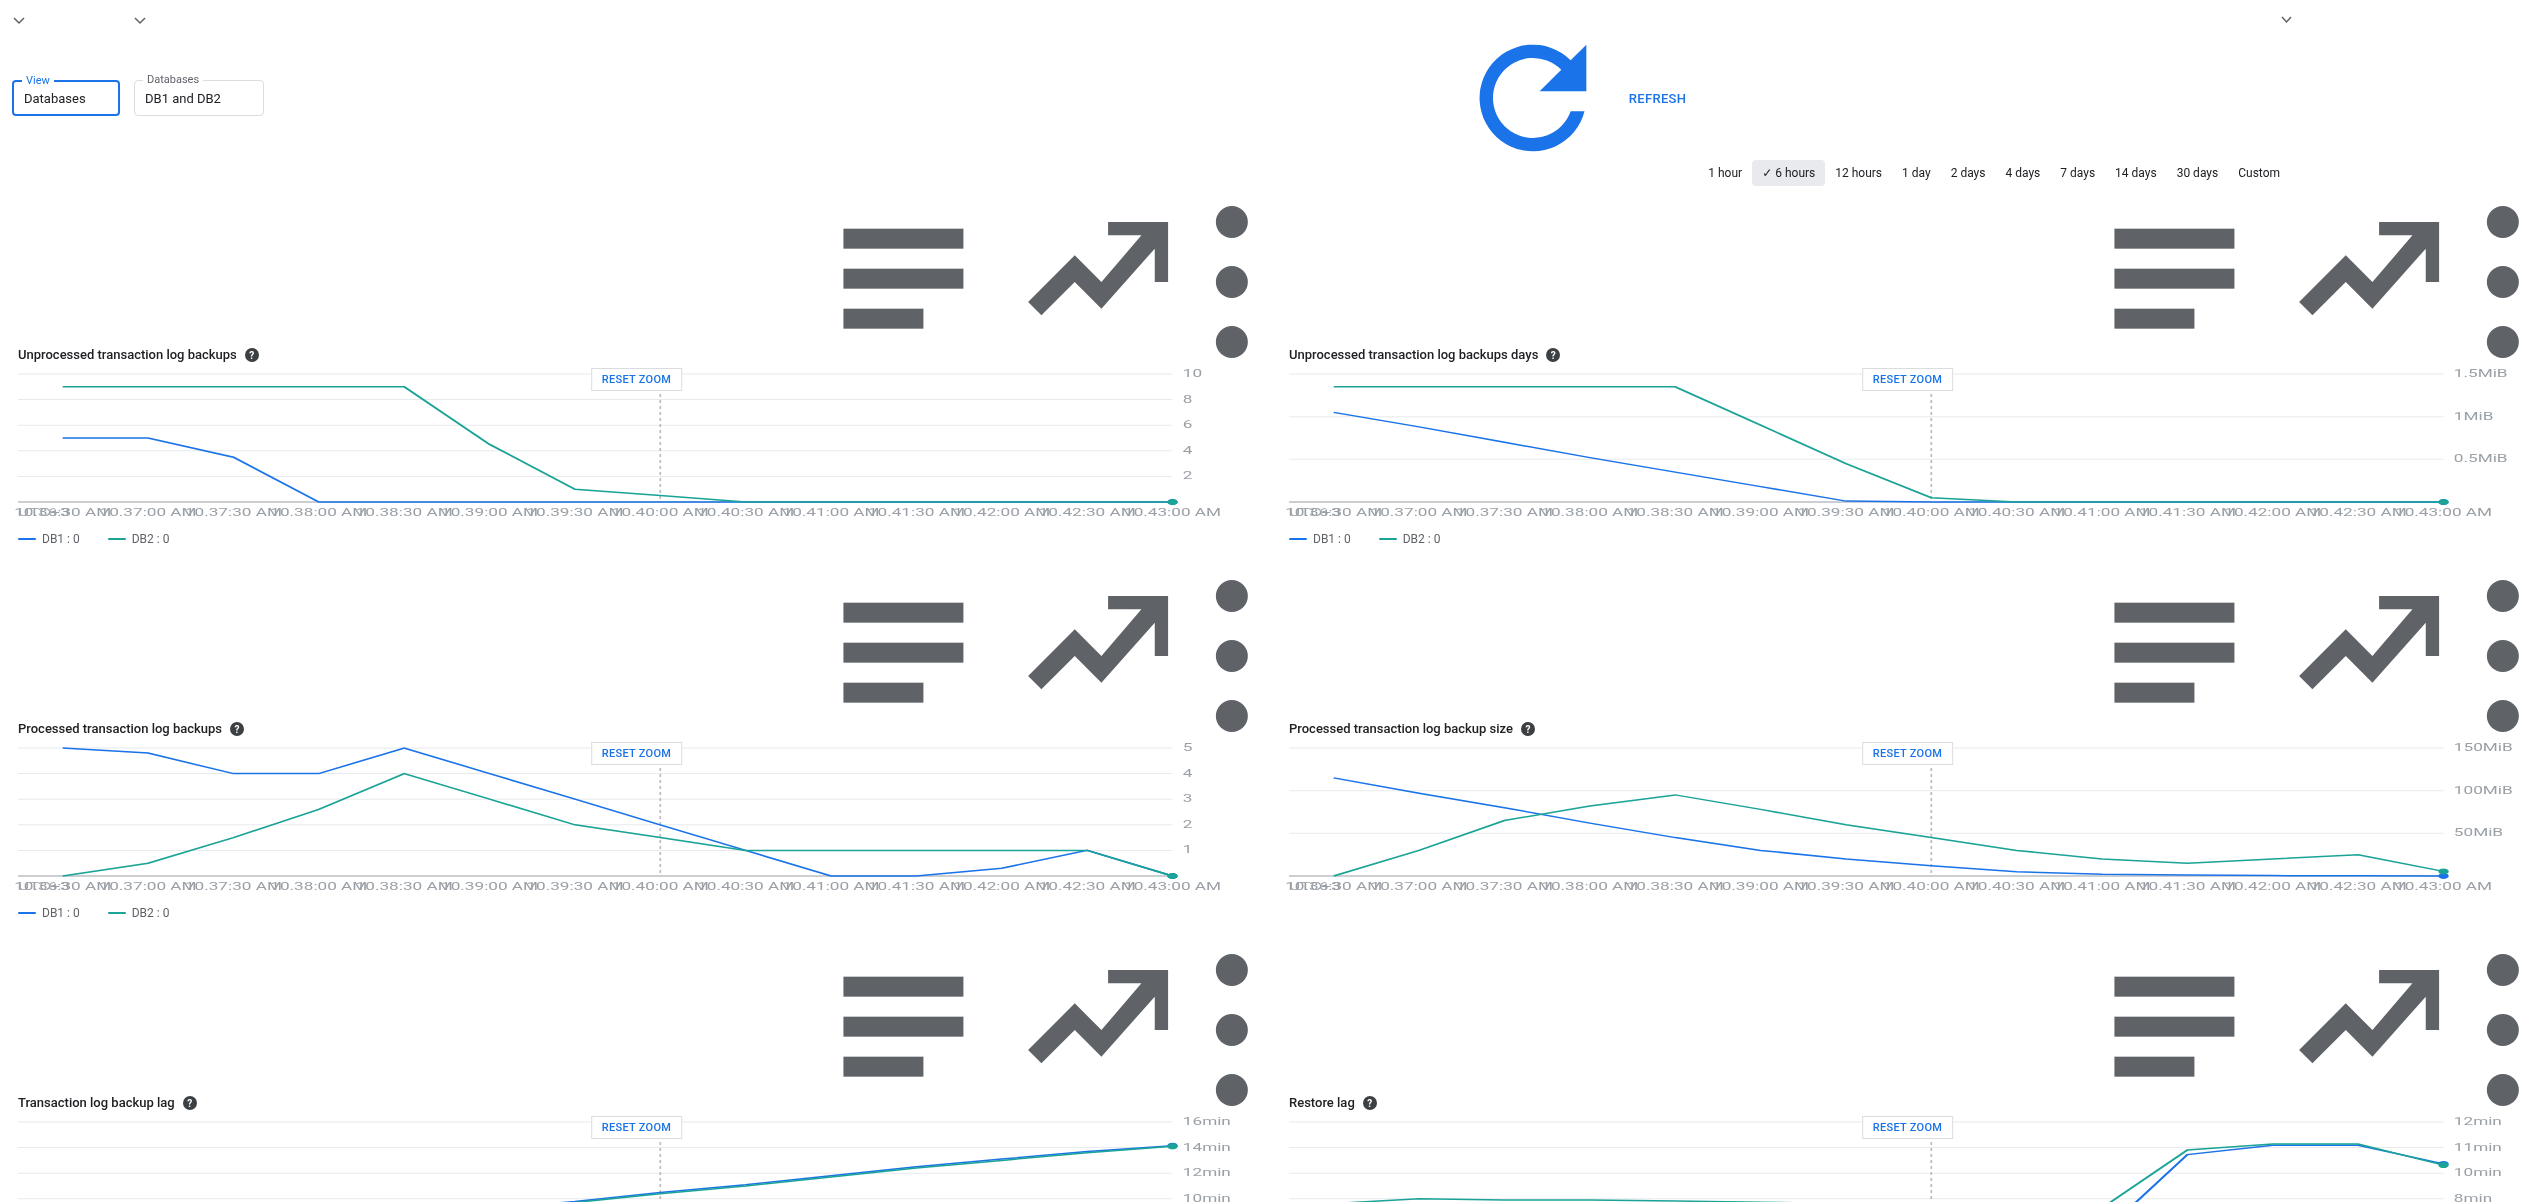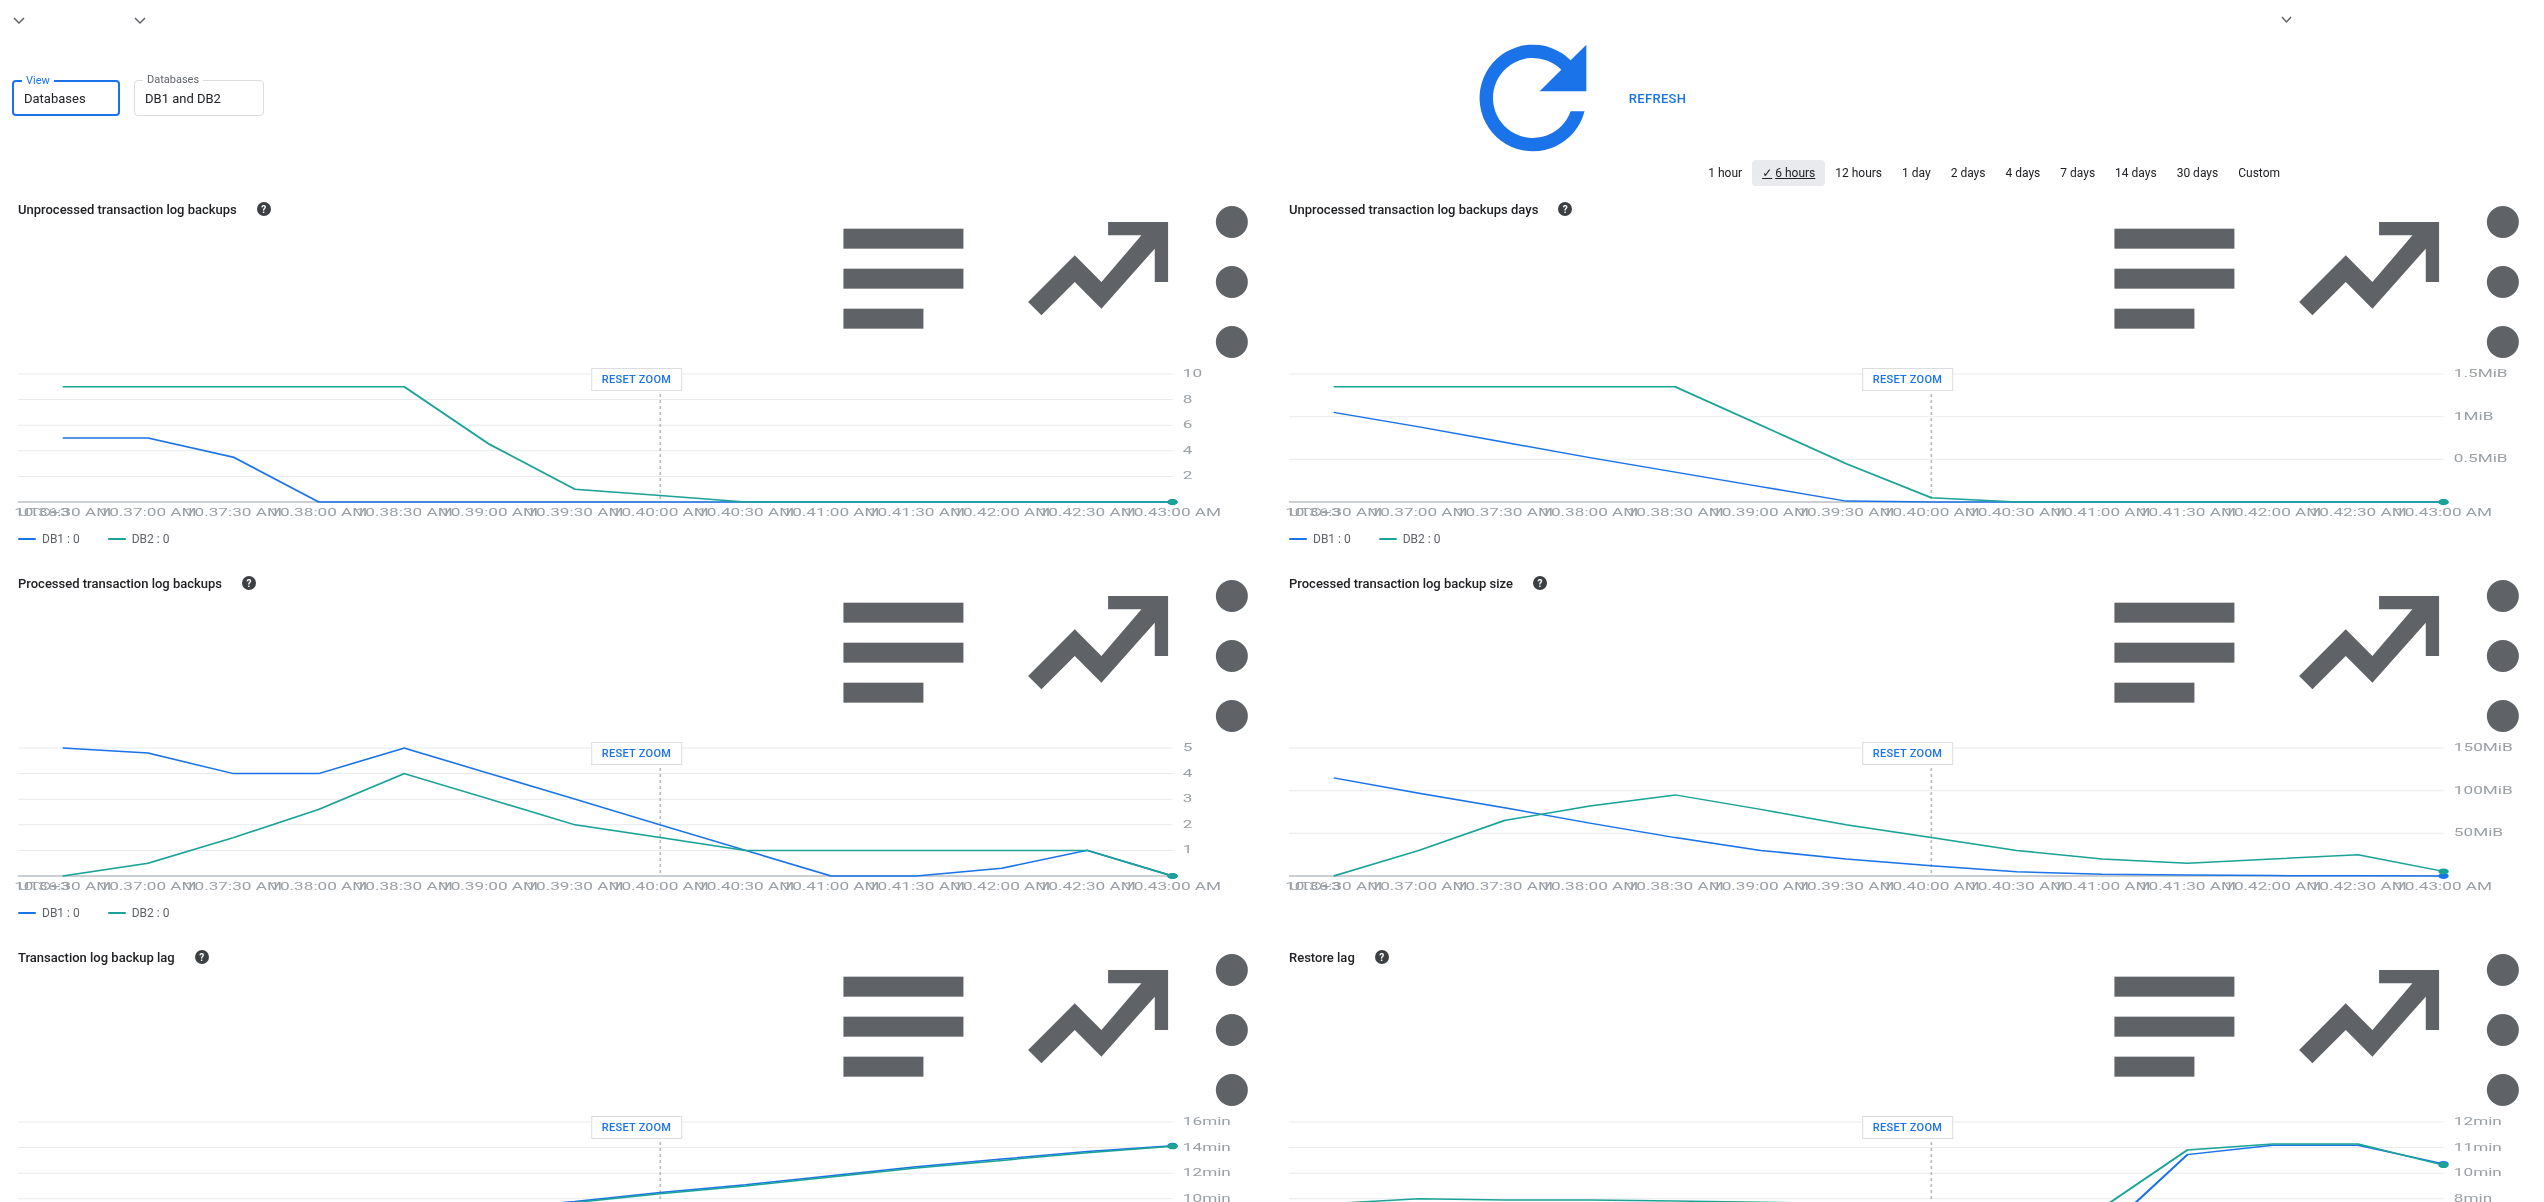--- a/index.html
+++ b/index.html
@@ -19,26 +19,26 @@
   .topbar{display:flex;align-items:center;gap:14px;}
   .filters{display:flex;gap:14px;}
   .right{margin-left:auto;display:flex;align-items:center;gap:4px;}
   .field{position:relative;border:1px solid var(--border);border-radius:4px;height:36px;min-width:108px;padding:0 30px 0 10px;display:flex;align-items:center;background:#fff;}
   .view-field{border:2px solid var(--blue);}
   .field .label{position:absolute;top:-8px;left:8px;background:#fff;padding:0 4px;font-size:11px;color:var(--grey);}
   .view-field .label{color:var(--blue);}
   .field .chev{position:absolute;right:8px;top:50%;transform:translateY(-50%);}
   .refresh{display:inline-flex;align-items:center;gap:16px;color:var(--blue);font-weight:500;letter-spacing:.3px;padding:6px 8px;border-radius:4px;}
   .range-btn{padding:6px 10px;border-radius:4px;font-size:12px;color:var(--text);text-align:center;}
-  .range-btn.sel{background:var(--sel);text-decoration:underline;}
+  .range-btn.sel{background:var(--sel);}
   .range-btn .chk{margin-right:3px;}
   .custom-chev{margin-left:2px;}
   .grid{display:grid;grid-template-columns:1fr 1fr;gap:22px;margin-top:18px;}
   .card{padding:0 6px 8px 6px;}
-  .card-head{display:flex;align-items:flex-start;gap:20px;margin:0 0 4px 0;}
+  .card-head{display:flex;align-items:flex-end;gap:8px;margin:0 0 4px 0;}
   .card-title{font-size:13px;font-weight:500;}
   .help{display:inline-flex;align-items:center;justify-content:center;width:14px;height:14px;border-radius:50%;background:#3c4043;color:#fff;font-size:10px;font-weight:bold;}
   .tools{margin-left:auto;display:flex;gap:16px;color:var(--grey);}
   .chart-wrap{position:relative;}
   .reset-zoom{position:absolute;top:2px;left:50%;transform:translateX(-50%);border:1px solid var(--border);background:#fff;color:var(--blue);font-size:11px;padding:4px 10px;border-radius:0;font-weight:500;letter-spacing:.3px;z-index:2;}
   .legend{display:flex;gap:28px;margin-top:6px;font-size:12px;align-items:flex-start;}
   .legend-item{display:flex;align-items:center;gap:6px;color:var(--grey);}
   .swatch{width:18px;height:2px;border-radius:2px;}
   .sw1{background:var(--blue);}
   .sw2{background:var(--teal);}

